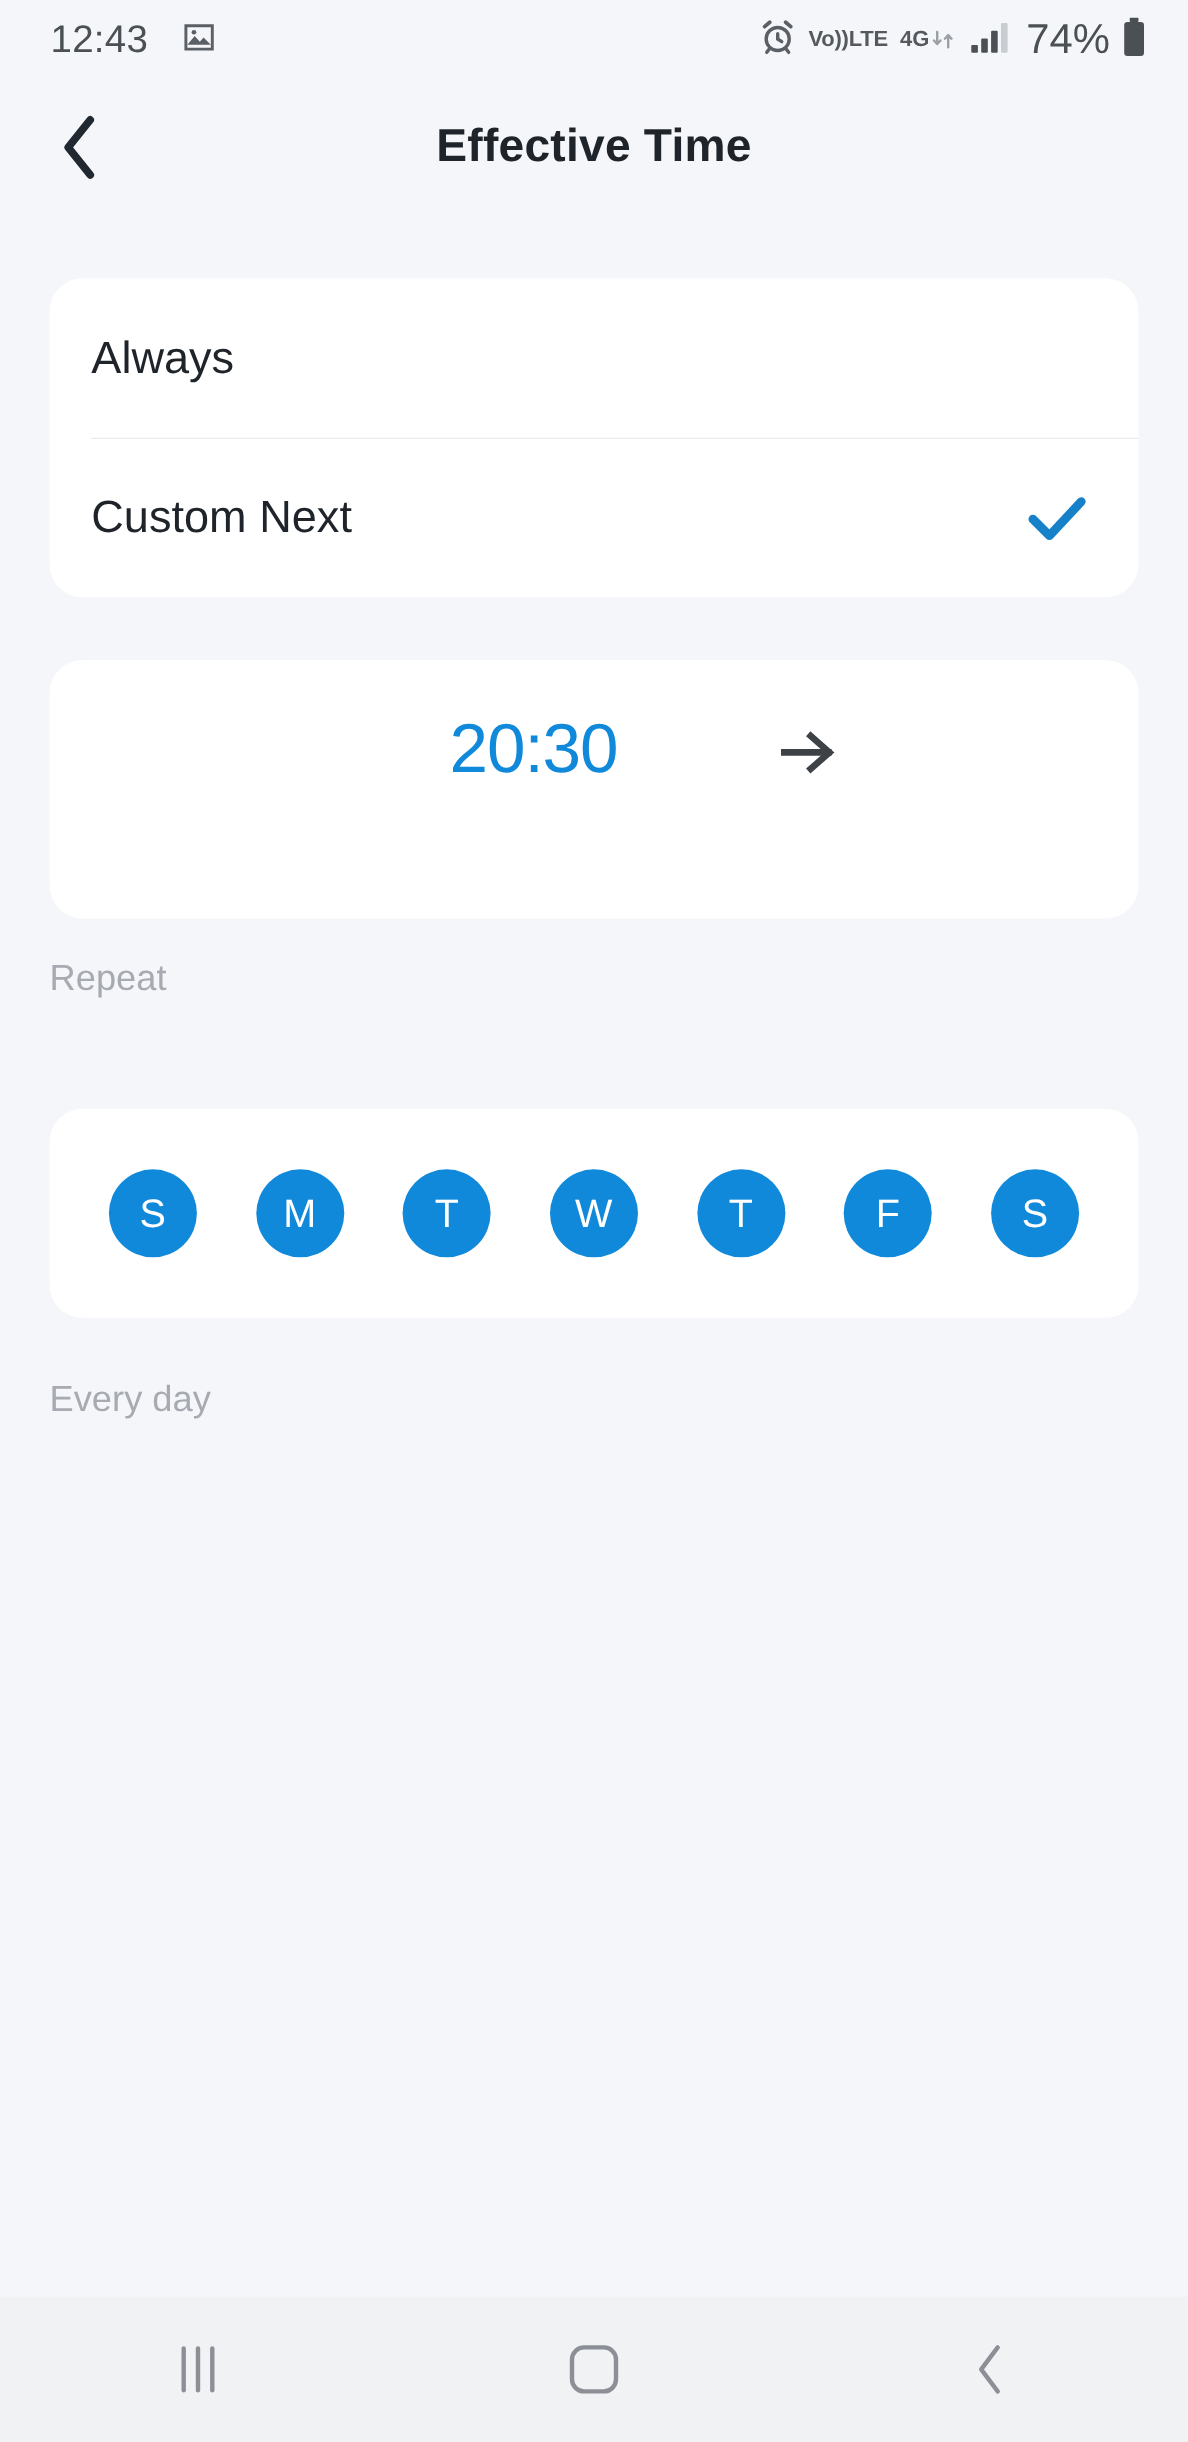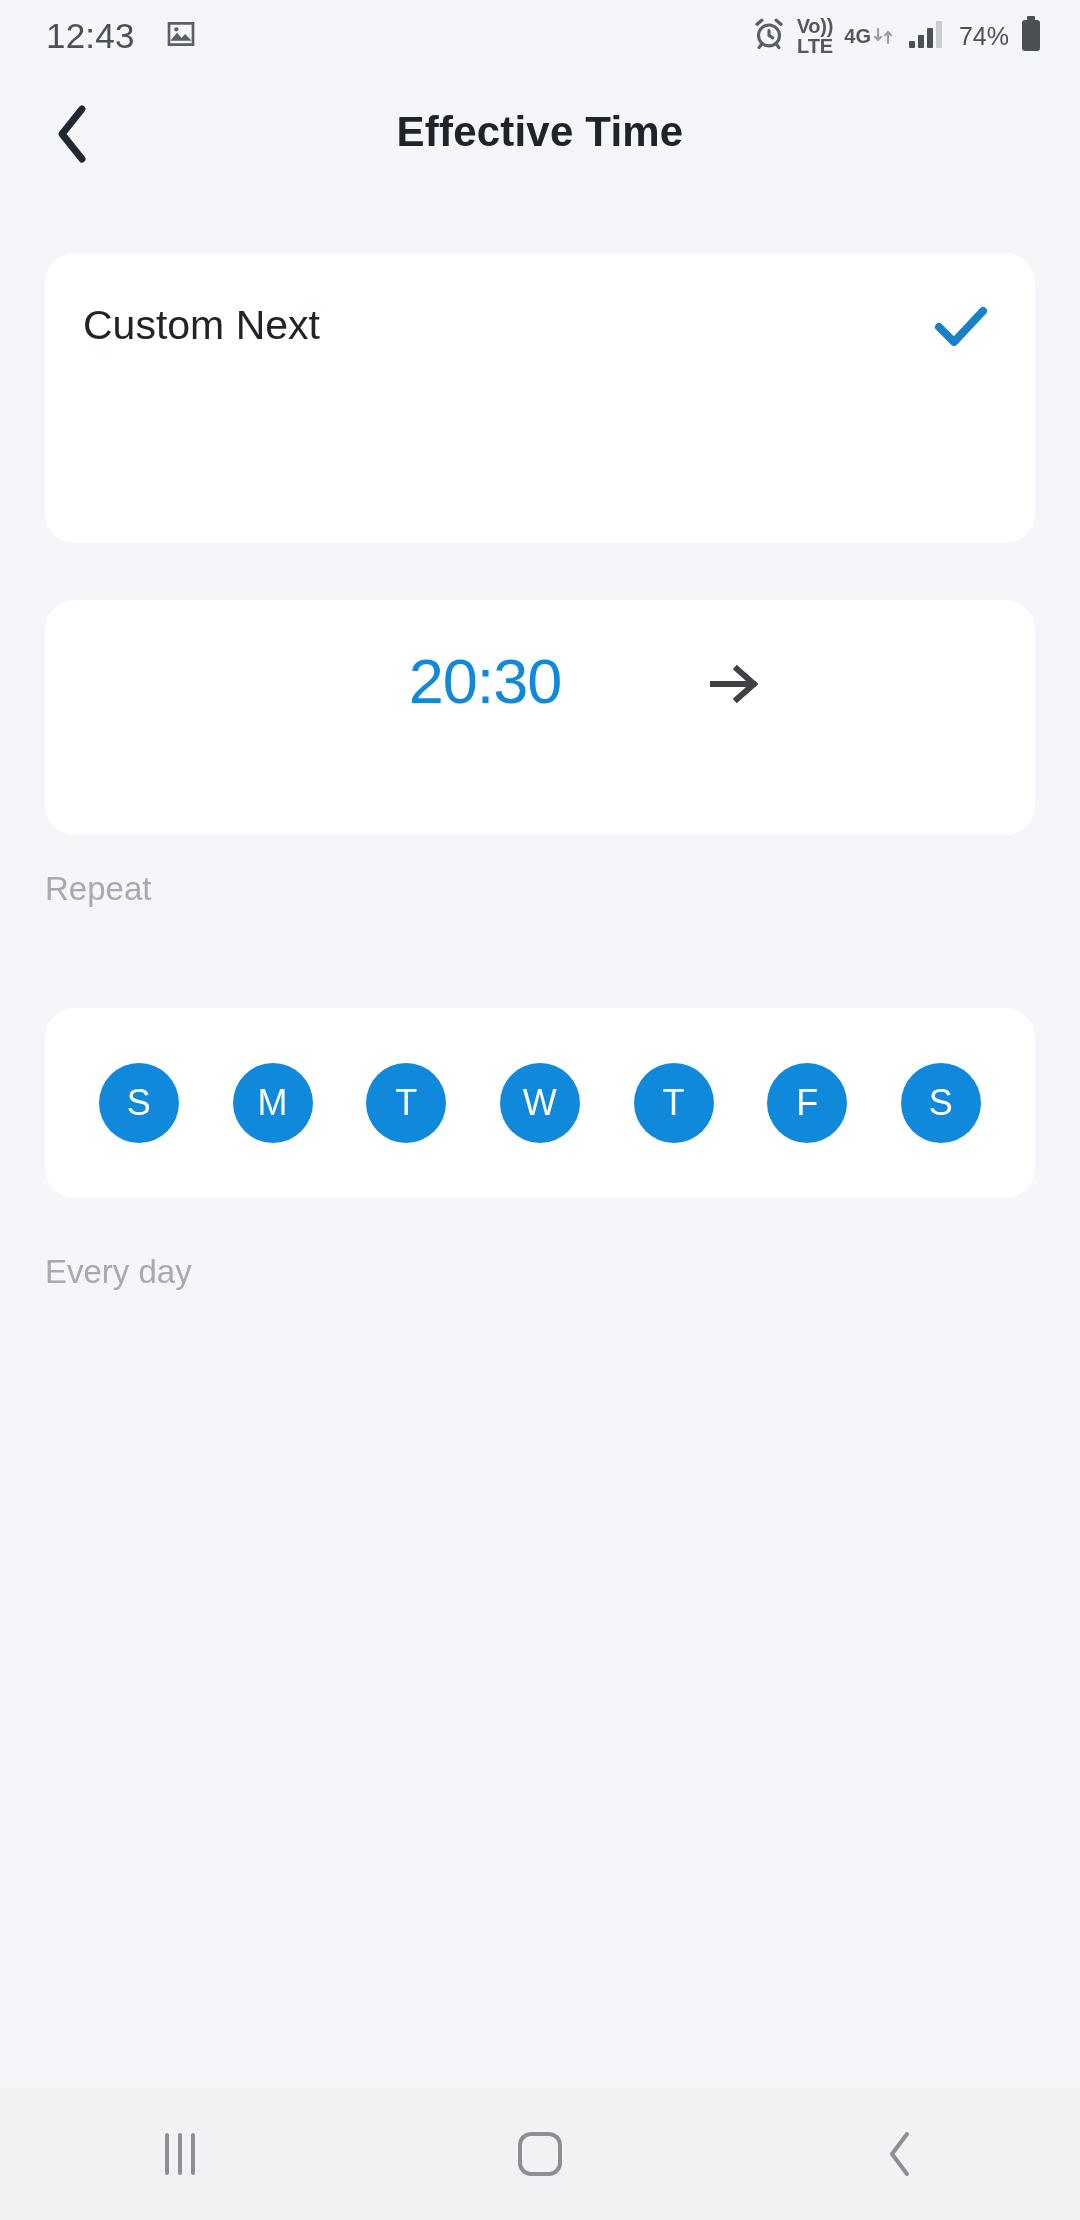--- a/index.html
+++ b/index.html
@@ -16,27 +16,27 @@
   .statusbar {
     position:absolute; top:0; left:0; width:1080px; height:72px;
     display:flex; align-items:center; justify-content:space-between;
     padding:0 38px 0 46px;
   }
   .sb-left { display:flex; align-items:center; gap:30px; }
   .sb-time { font-size:35px; color:#4b5055; letter-spacing:.2px; }
   .sb-right { display:flex; align-items:center; gap:11px; }
   .icon-gallery { display:block; }
   .icon-alarm { display:block; }
-  .volte { display:flex; flex-direction:column; align-items:center;
+  .volte { display:flex; flex-direction:row; align-items:center;
            line-height:1.0; color:#55595e; font-weight:bold; letter-spacing:-.2px;}
   .volte span { font-size:20px; display:block; }
   .fourg-wrap { display:flex; align-items:center; gap:1px; }
   .fourg { display:flex; flex-direction:row; align-items:center; line-height:1.0; }
   .fourg .lbl { font-size:20px; font-weight:bold; color:#55595e; }
-  .sb-batt-txt { font-size:25px; color:#4b5055; margin-left:4px; }
+  .sb-batt-txt { font-size:38px; color:#4b5055; margin-left:4px; }
 
   
   .header {
     position:absolute; top:72px; left:0; width:1080px; height:120px;
   }
   .back-btn {
     position:absolute; left:28px; top:22px; width:88px; height:80px;
     display:flex; align-items:center; justify-content:center;
   }
   .page-title {
@@ -173,20 +173,25 @@
   <div class="header">
     <div class="back-btn">
       <svg width="40" height="62" viewBox="0 0 40 62">
         <path d="M30 6 L10 31 L30 56" fill="none" stroke="#222831" stroke-width="7" stroke-linecap="round" stroke-linejoin="round"></path>
       </svg>
     </div>
     <div class="page-title">Effective Time</div>
   </div>
 
   <div class="card" id="card-options">
+    <div class="opt-row">
+      <span class="opt-label">Always</span>
+      <span class="opt-check"></span>
+      <div class="divider"></div>
+    </div>
     <div class="opt-row">
       <span class="opt-label">Custom Next</span>
       <span class="opt-check">
         <svg width="56" height="48" viewBox="0 0 56 48">
           <path d="M6 25 L21 40 L50 9" fill="none" stroke="#1680c8" stroke-width="8" stroke-linecap="round" stroke-linejoin="round"></path>
         </svg>
       </span>
     </div>
   </div>
 

